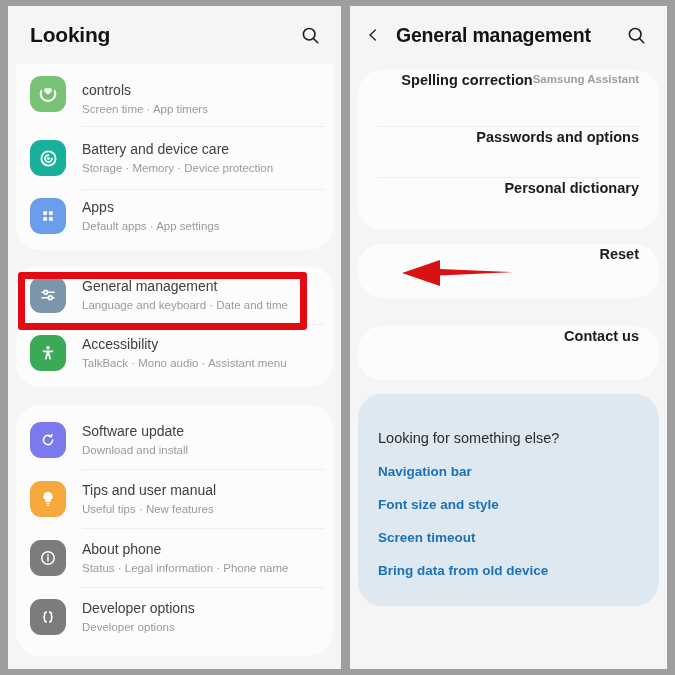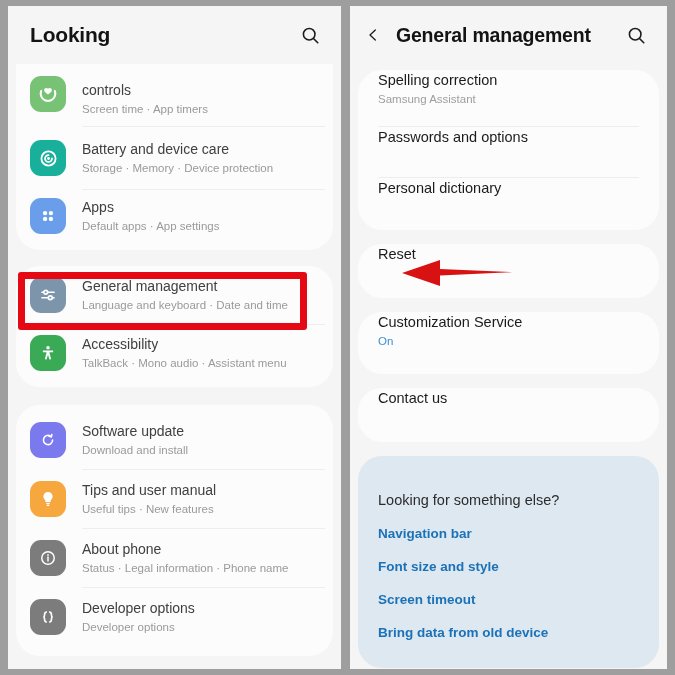--- a/index.html
+++ b/index.html
@@ -145,23 +145,24 @@
     background: #eeeeee;
     margin-left: 66px;
     margin-right: 8px;
   }
 
   
   .rrow {
     padding: 0 20px;
     min-height: 52px;
     display: flex;
-    flex-direction: column;
-    justify-content: flex-start;
-    box-sizing: border-box;
+    flex-direction: row;
+    justify-content: flex-end;
+    box-sizing: border-box;
+    font-weight: bold;
   }
   .rrow .rtitle {
     font-size: 14.5px;
     color: #1b1b1b;
     line-height: 20px;
   }
   .rrow .rsub {
     font-size: 11.5px;
     color: #9e9e9e;
     line-height: 17px;
@@ -424,26 +425,20 @@
       <div class="gap" style="height:14px;"></div>
 
       <div class="card">
         <div class="rrow" style="min-height:54px;">
           <div class="rtitle">Reset</div>
         </div>
       </div>
 
       <div class="gap" style="height:14px;"></div>
 
-      <div class="card">
-        <div class="rrow" style="min-height:62px;">
-          <div class="rtitle">Customization Service</div>
-          <div class="rsub on">On</div>
-        </div>
-      </div>
 
       <div class="gap" style="height:14px;"></div>
 
       <div class="card">
         <div class="rrow" style="min-height:54px;">
           <div class="rtitle">Contact us</div>
         </div>
       </div>
 
       <div class="gap" style="height:14px;"></div>

